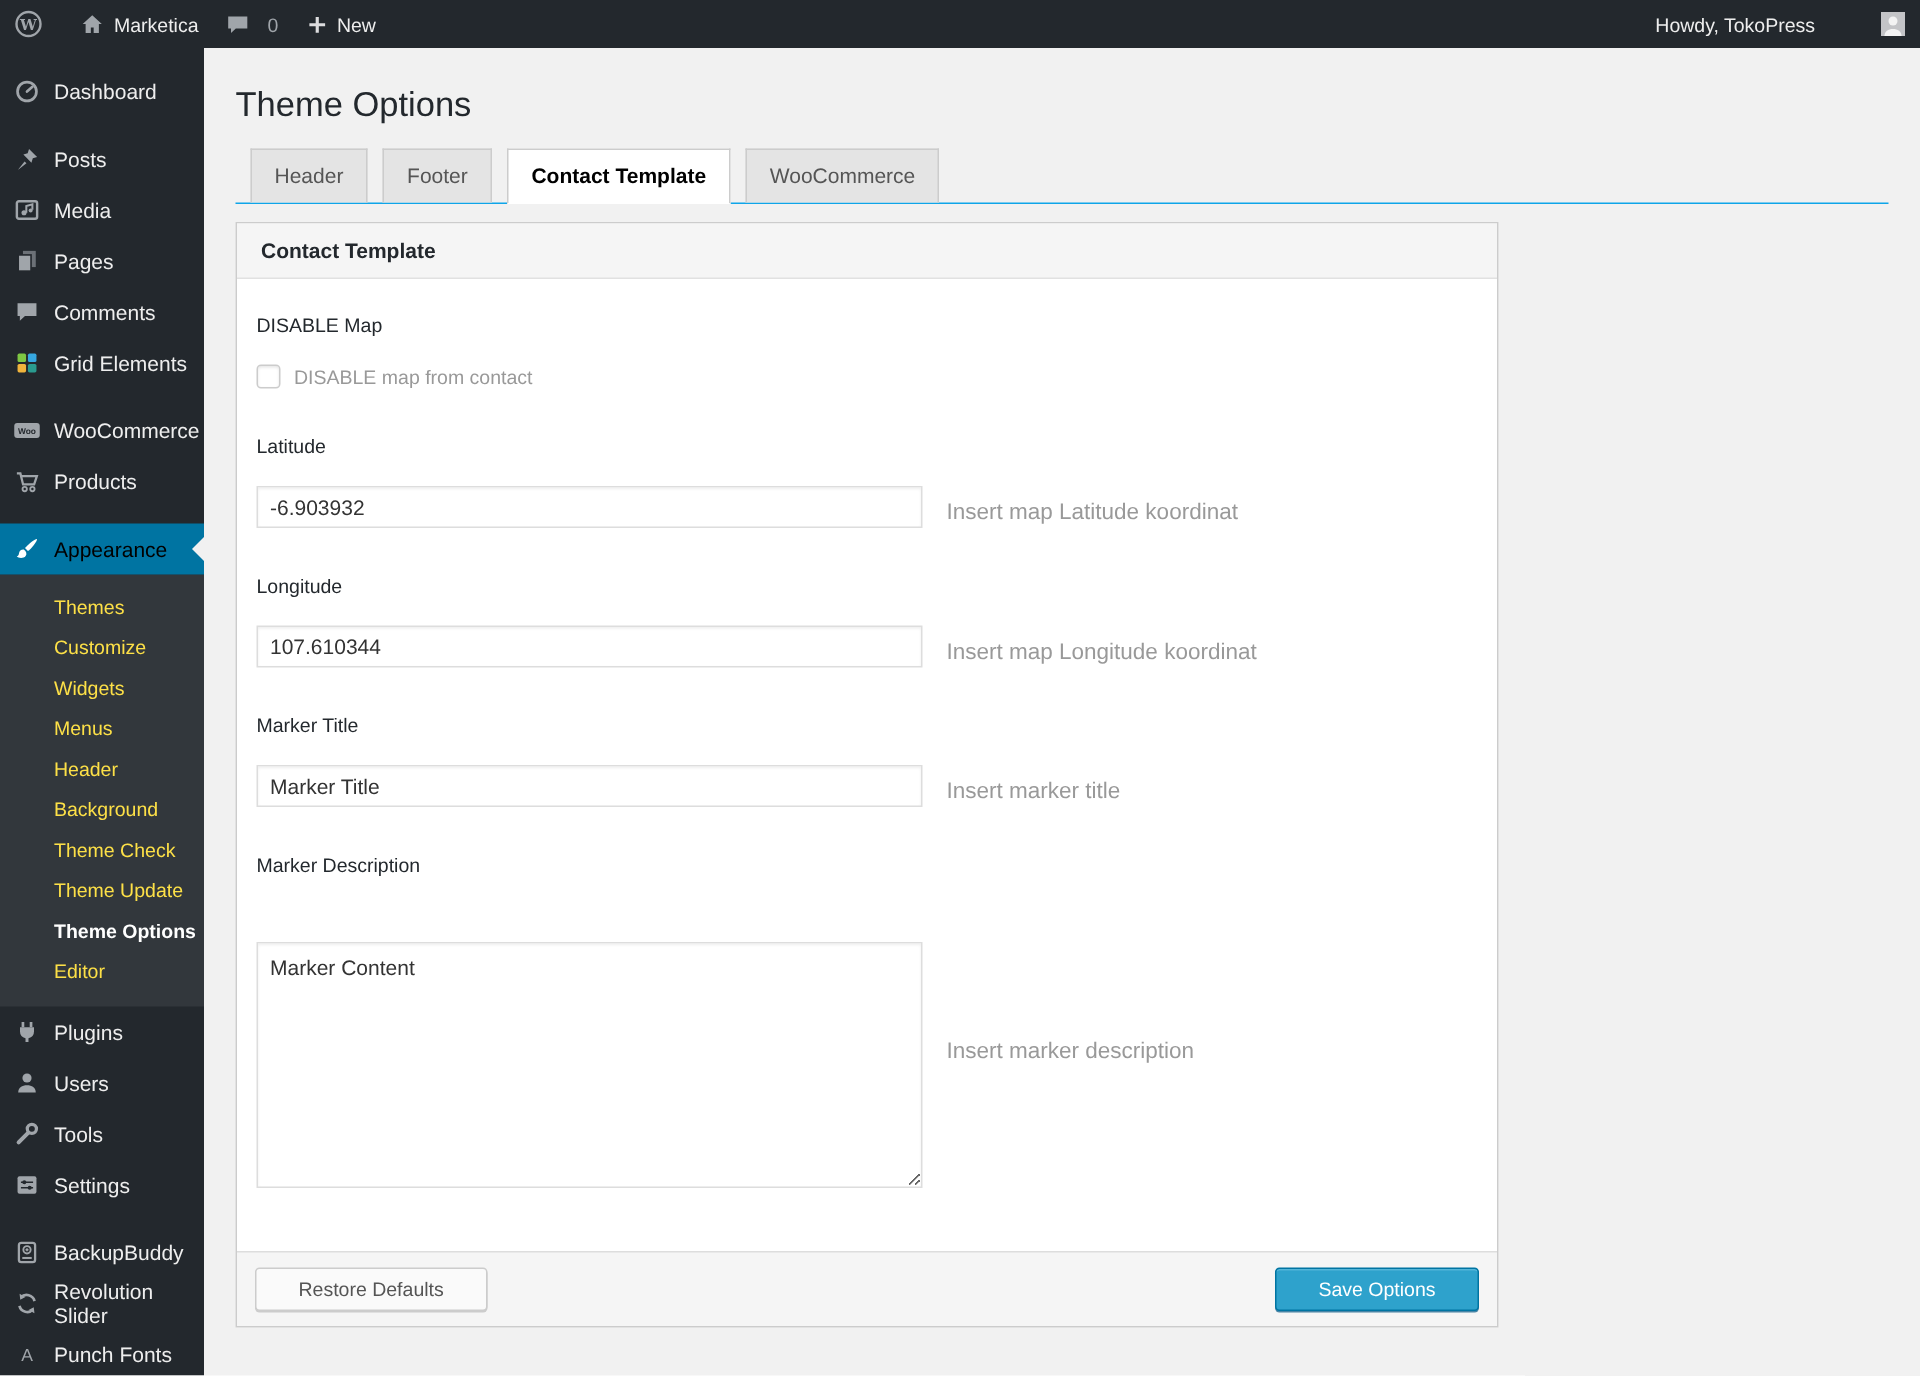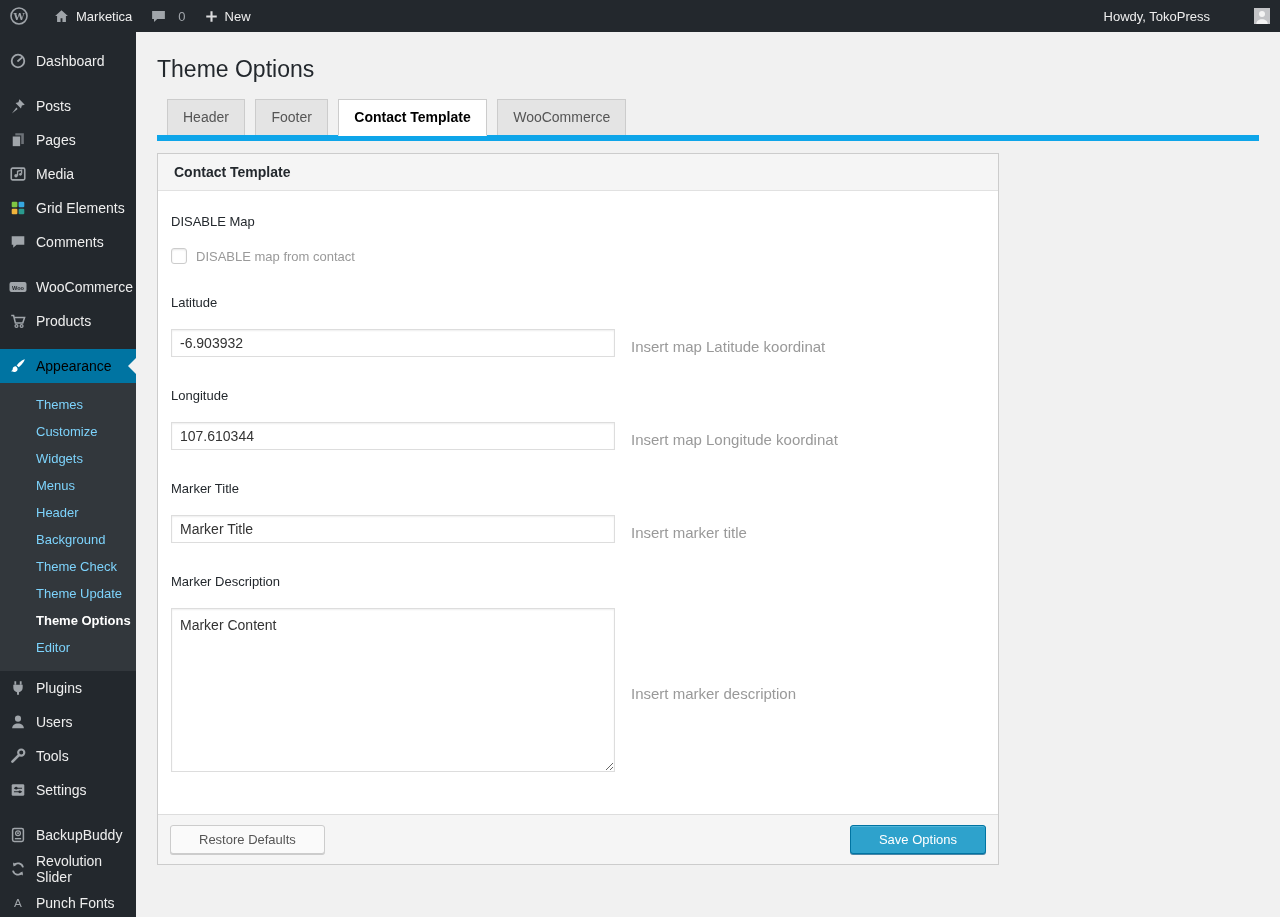--- a/index.html
+++ b/index.html
@@ -28,28 +28,28 @@
   #sidebar { width:136px; flex-shrink:0; background:#23282d; padding-top:12px; }
   .mi { display:flex; align-items:center; height:34px; color:#eee; font-size:14px; cursor:pointer; }
   .mi .ico { width:20px; height:20px; margin:0 8px 0 8px; display:flex; align-items:center; justify-content:center; flex-shrink:0; }
   .gap { height:11px; }
   .mi.current { background:#0074a2; color:#000000; position:relative; }
   .mi.current::after {
     content:""; position:absolute; right:0; top:50%; margin-top:-8px;
     border:8px solid transparent; border-right-color:#f1f1f1;
   }
   .submenu { background:#32373c; padding:8px 0 10px; }
-  .smi { padding:7px 0 7px 36px; font-size:13px; color:#7dd3fc; cursor:pointer; line-height:13px; }
+  .smi { padding:7px 0 7px 36px; font-size:13px; color:#fde047; cursor:pointer; line-height:13px; }
   .smi.current-sub { color:#fff; font-weight:700; }
 
   
   #main { flex:1; padding:0 21px; }
   .page-title { font-size:23px; font-weight:400; color:#23282d; margin:22px 0 0; line-height:30px; }
 
-  .nav-tab-wrapper { margin-top:15px; border-bottom:6px solid #0ea5e9; padding-left:10px; }
+  .nav-tab-wrapper { margin-top:15px; border-bottom:1px solid #0ea5e9; padding-left:10px; }
   .nav-tab {
     display:inline-block; padding:9px 15px; margin:0 6px -1px 0;
     background:#e4e4e4; border:1px solid #ccc; border-bottom:none;
     font-size:14px; color:#555; cursor:pointer; line-height:17px;
   }
   .nav-tab.active {
     background:#fff; color:#000; font-weight:700;
     border-bottom:1px solid #fff;
   }
 
@@ -68,21 +68,21 @@
     width:16px; height:16px; border:1px solid #ccc; border-radius:3px;
     background:#fff; box-shadow:inset 0 1px 2px rgba(0,0,0,.1);
     margin-right:9px; cursor:pointer; flex-shrink:0;
   }
   .cblabel { font-size:13px; color:#999; }
   .tinput {
     width:444px; height:28px; border:1px solid #ddd; background:#fff;
     box-shadow:inset 0 1px 2px rgba(0,0,0,.07); padding:3px 8px;
     font-size:14px; color:#333; font-family:inherit; outline:none;
   }
-  textarea.tinput { height:164px; resize:both; padding:7px 8px; line-height:18px; }
+  textarea.tinput { height:164px; resize:both; padding:7px 8px; line-height:18px;margin-top:25px; }
   .fhelp { margin-left:16px; font-size:15px; color:#999; padding-top:6px; }
 
   .panel-foot {
     background:#f5f5f5; border-top:1px solid #ddd; padding:10px 12px;
     display:flex; justify-content:space-between; align-items:center;
   }
   .btn { font-size:13px; padding:5px 28px; border-radius:3px; cursor:pointer; line-height:17px; display:inline-block; }
   .btn-secondary { background:#fafafa; border:1px solid #ccc; color:#555; box-shadow:0 1px 0 #ccc; }
   .btn-primary {
     background:#2ea2cc; border:1px solid #0074a2; color:#fff;
@@ -159,58 +159,58 @@
             <path d="M11.5 2.5 l6 6 -3.2 1 -1 3.2 -6-6 3.2-1 z" fill="#a0a5aa"></path>
             <path d="M8.2 11.8 l-5 6.4 6.4-5 z" fill="#a0a5aa"></path>
           </svg>
       </span>
       <span>Posts</span>
     </div>
 
     <div class="mi">
       <span class="ico">
         <svg width="18" height="18" viewBox="0 0 20 20">
-            <rect x="7" y="2.5" width="9.5" height="12" fill="#6c7177"></rect>
-            <rect x="3.5" y="5.5" width="9.5" height="12" fill="#a0a5aa" stroke="#23282d" stroke-width="1.2"></rect>
-          </svg>
-      </span>
-      <span>Pages</span>
-    </div>
-
-    <div class="mi">
-      <span class="ico">
-        <svg width="18" height="18" viewBox="0 0 20 20">
             <rect x="2.5" y="3.5" width="15" height="13" rx="1.5" fill="none" stroke="#a0a5aa" stroke-width="1.8"></rect>
             <circle cx="7.8" cy="12" r="1.9" fill="#a0a5aa"></circle>
             <path d="M9.5 12 V7 l4.5-1.2 v4" fill="none" stroke="#a0a5aa" stroke-width="1.5"></path>
             <circle cx="12.7" cy="10.4" r="1.5" fill="#a0a5aa"></circle>
           </svg>
       </span>
       <span>Media</span>
     </div>
 
     <div class="mi">
       <span class="ico">
         <svg width="18" height="18" viewBox="0 0 20 20">
+            <rect x="7" y="2.5" width="9.5" height="12" fill="#6c7177"></rect>
+            <rect x="3.5" y="5.5" width="9.5" height="12" fill="#a0a5aa" stroke="#23282d" stroke-width="1.2"></rect>
+          </svg>
+      </span>
+      <span>Pages</span>
+    </div>
+
+    <div class="mi">
+      <span class="ico">
+        <svg width="18" height="18" viewBox="0 0 20 20">
+            <path d="M3 3.5 h14 v9.5 h-8.5 l-3.8 3.5 v-3.5 H3 z" fill="#a0a5aa"></path>
+          </svg>
+      </span>
+      <span>Comments</span>
+    </div>
+
+    <div class="mi">
+      <span class="ico">
+        <svg width="18" height="18" viewBox="0 0 20 20">
             <rect x="3" y="3" width="6.3" height="6.3" rx="1.2" fill="#7ec743"></rect>
             <rect x="10.7" y="3" width="6.3" height="6.3" rx="1.2" fill="#36a7e0"></rect>
             <rect x="3" y="10.7" width="6.3" height="6.3" rx="1.2" fill="#f0b43c"></rect>
             <rect x="10.7" y="10.7" width="6.3" height="6.3" rx="1.2" fill="#2a9b8f"></rect>
           </svg>
       </span>
       <span>Grid Elements</span>
-    </div>
-
-    <div class="mi">
-      <span class="ico">
-        <svg width="18" height="18" viewBox="0 0 20 20">
-            <path d="M3 3.5 h14 v9.5 h-8.5 l-3.8 3.5 v-3.5 H3 z" fill="#a0a5aa"></path>
-          </svg>
-      </span>
-      <span>Comments</span>
     </div>
 
     <div class="gap"></div>
 
     <div class="mi">
       <span class="ico">
         <svg width="20" height="20" viewBox="0 0 20 20">
             <rect x="1.5" y="5" width="17" height="10" rx="2" fill="#a0a5aa"></rect>
             <text x="10" y="12.6" text-anchor="middle" font-size="5.6" font-weight="bold" fill="#23282d" font-family="Liberation Sans,sans-serif">Woo</text>
           </svg>

